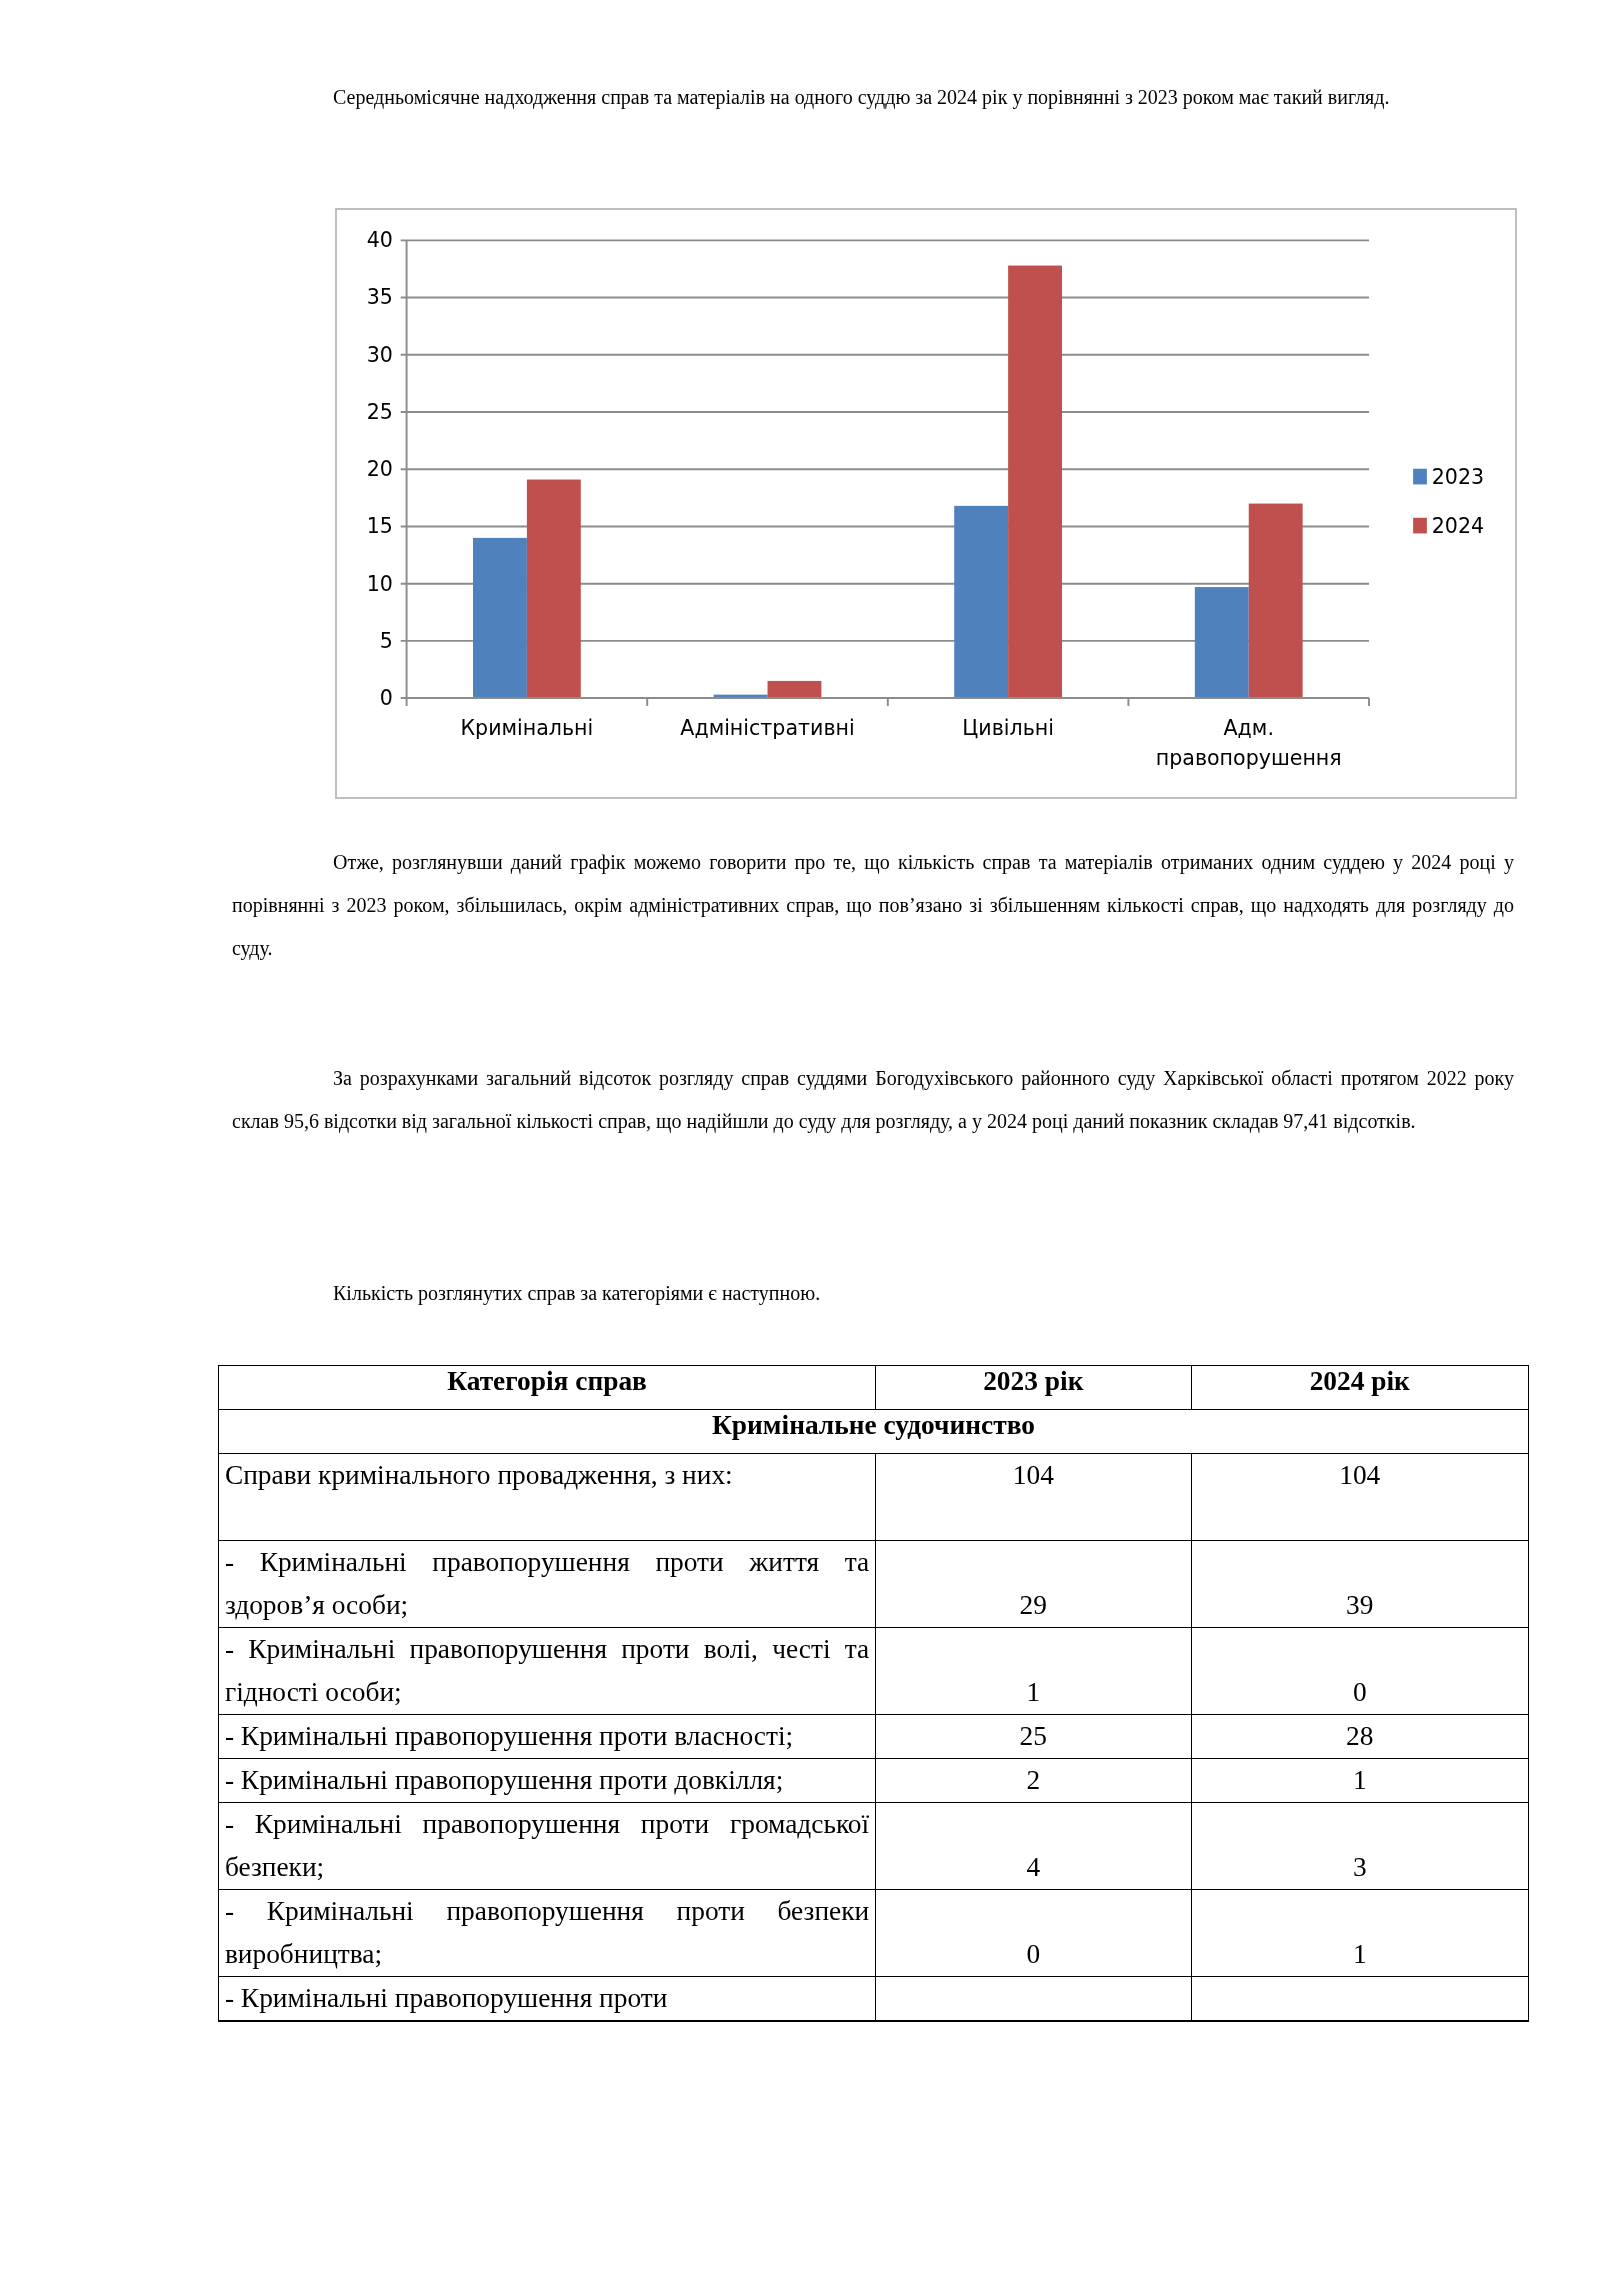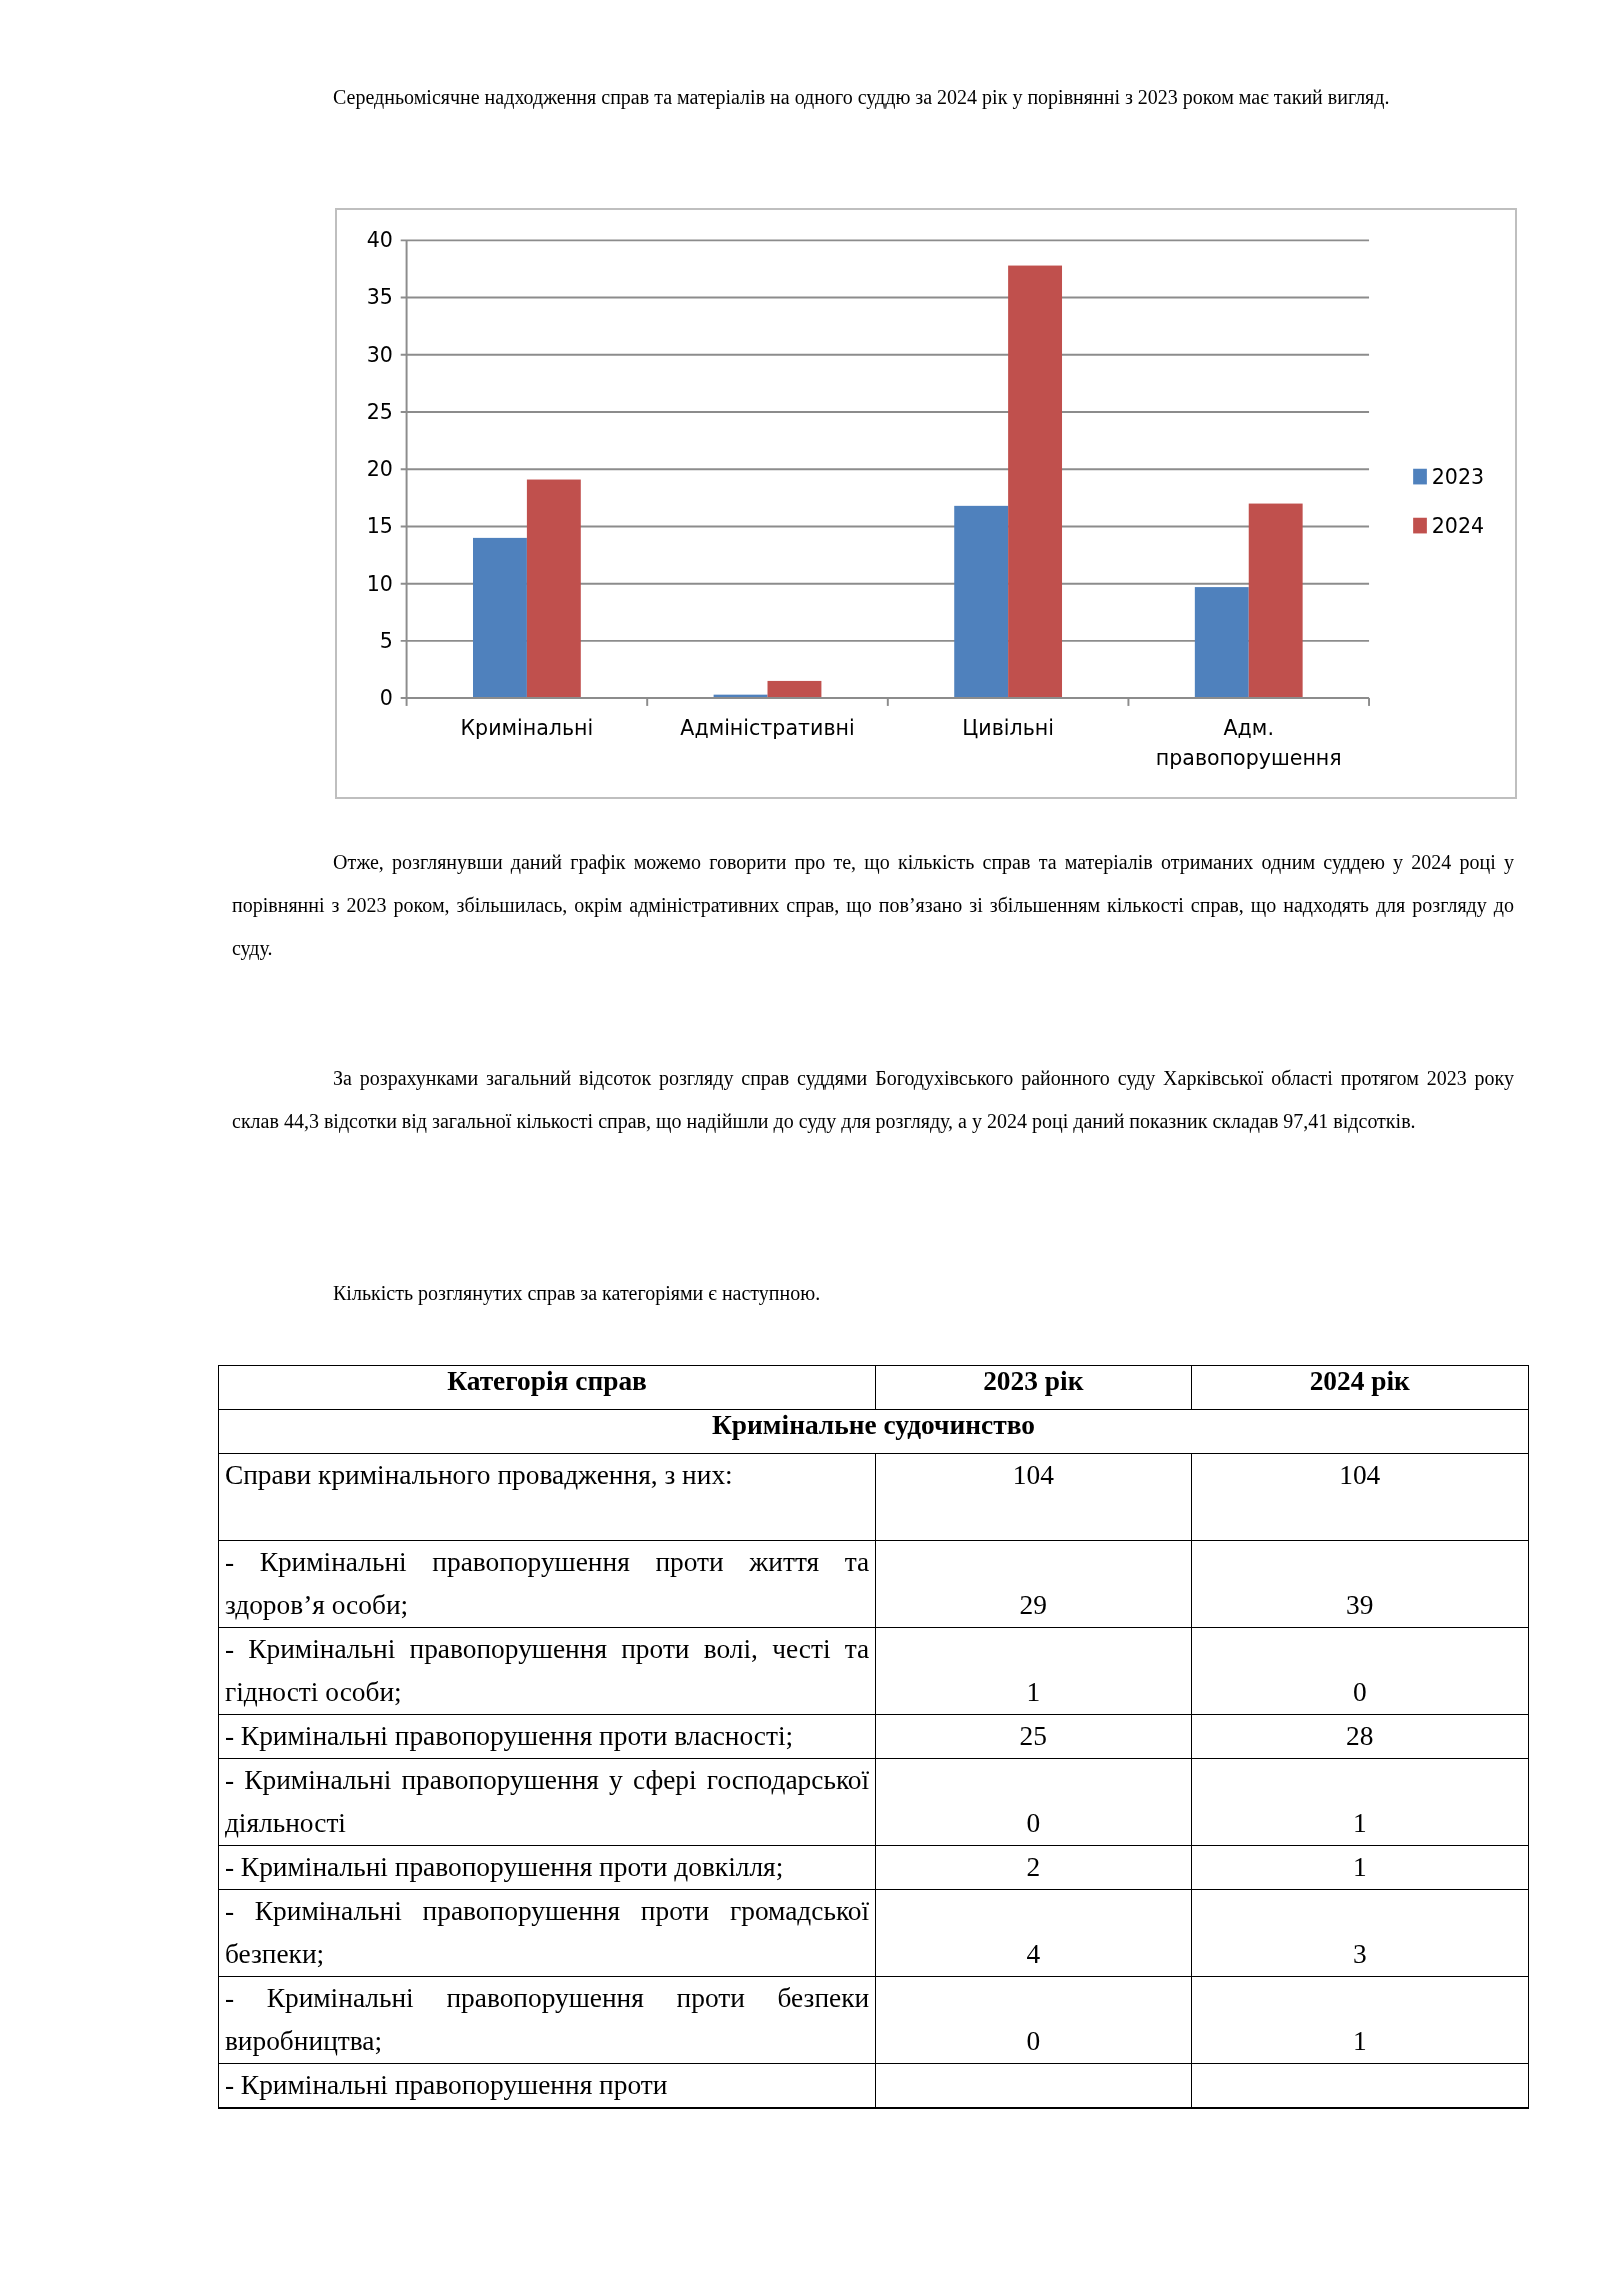--- a/index.html
+++ b/index.html
@@ -75,21 +75,21 @@
     <g id="legend-layer">
         <rect x="1098" y="264" width="14" height="16" fill="#4f81bd"></rect>
         <text x="1117" y="280" class="chart-text">2023</text>
         <rect x="1098" y="314" width="14" height="16" fill="#c0504d"></rect>
         <text x="1117" y="330" class="chart-text">2024</text>
       </g>
   </svg>
 </div>
 
 <p class="para" style="top:841px;">Отже, розглянувши даний графік можемо говорити про те, що кількість справ та матеріалів отриманих одним суддею у 2024 році у порівнянні з 2023 роком, збільшилась, окрім адміністративних справ,  що пов’язано зі збільшенням кількості справ, що надходять для розгляду до суду.</p>
-<p class="para" style="top:1057px;">За розрахунками загальний відсоток розгляду справ суддями Богодухівського районного суду Харківської області  протягом 2023 року склав 44,3 відсотки від загальної кількості справ, що надійшли до суду для розгляду, а у 2024 році даний показник складав 97,41 відсотків.</p>
+<p class="para" style="top:1057px;">За розрахунками загальний відсоток розгляду справ суддями Богодухівського районного суду Харківської області  протягом 2022 року склав 95,6 відсотки від загальної кількості справ, що надійшли до суду для розгляду, а у 2024 році даний показник складав 97,41 відсотків.</p>
 <p class="para" style="top:1272px;">Кількість розглянутих справ за категоріями є наступною.</p>
 
 <table class="cases">
   <colgroup>
       <col style="width:658px">
       <col style="width:316px">
       <col style="width:338px">
     </colgroup>
   <thead>
     <tr>
@@ -116,25 +116,20 @@
         <td class="cat">- Кримінальні правопорушення проти волі, честі та гідності особи;</td>
         <td class="num" style="vertical-align: bottom; line-height: 43px;">1</td>
         <td class="num" style="vertical-align: bottom; line-height: 43px;">0</td>
       </tr>
       <tr>
         <td class="cat">- Кримінальні правопорушення проти власності;</td>
         <td class="num" style="vertical-align: bottom; line-height: 43px;">25</td>
         <td class="num" style="vertical-align: bottom; line-height: 43px;">28</td>
       </tr>
       <tr>
-        <td class="cat">- Кримінальні правопорушення у сфері господарської діяльності</td>
-        <td class="num" style="vertical-align: bottom; line-height: 43px;">0</td>
-        <td class="num" style="vertical-align: bottom; line-height: 43px;">1</td>
-      </tr>
-      <tr>
         <td class="cat">- Кримінальні правопорушення проти довкілля;</td>
         <td class="num" style="vertical-align: bottom; line-height: 43px;">2</td>
         <td class="num" style="vertical-align: bottom; line-height: 43px;">1</td>
       </tr>
       <tr>
         <td class="cat">- Кримінальні правопорушення проти громадської безпеки;</td>
         <td class="num" style="vertical-align: bottom; line-height: 43px;">4</td>
         <td class="num" style="vertical-align: bottom; line-height: 43px;">3</td>
       </tr>
       <tr>

